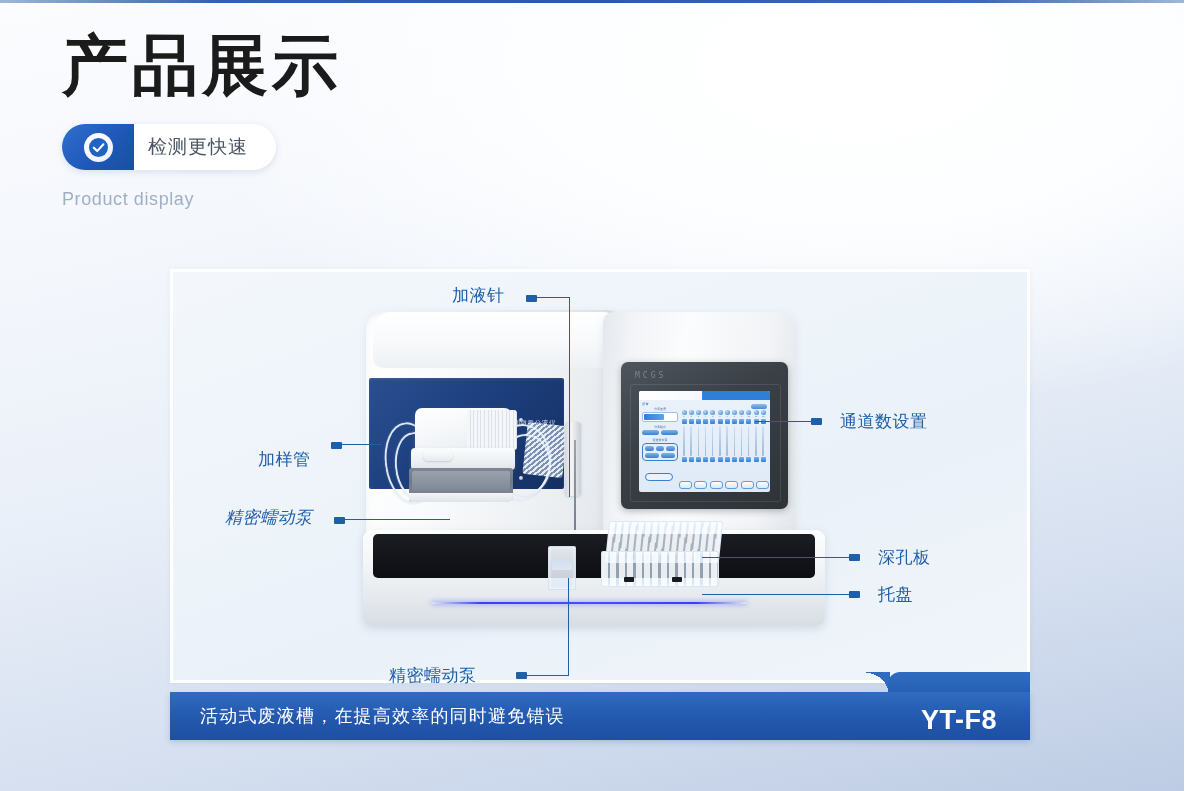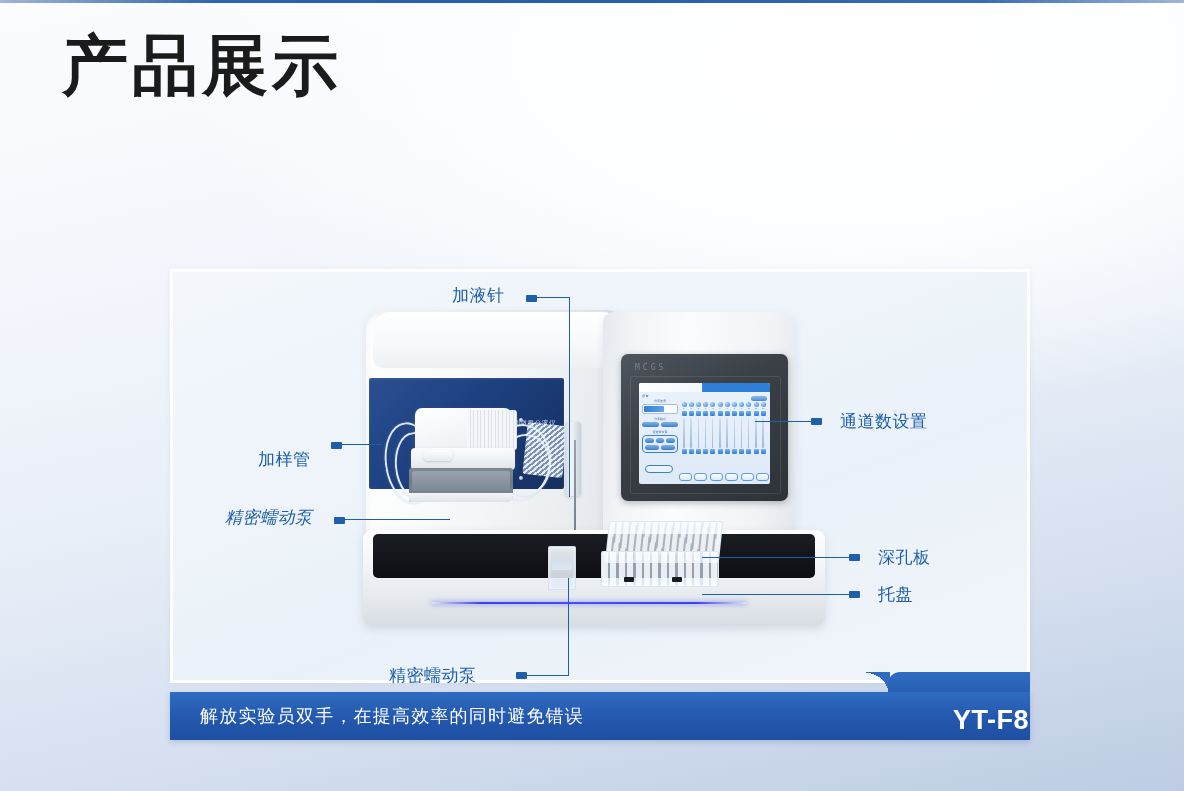--- a/index.html
+++ b/index.html
@@ -73,21 +73,21 @@
     background:linear-gradient(180deg,#ffffff 0%,#f7f9fb 55%,#eef1f4 100%);
     border-radius:18px 18px 10px 10px;
   }
   .mach-right{
     position:absolute;left:430px;top:40px;width:192px;height:258px;
     background:linear-gradient(95deg,#e4e8ec 0%,#f2f4f7 14%,#fbfcfd 40%,#f1f3f6 80%,#e2e6ea 100%);
     border-radius:10px 14px 4px 4px;
     box-shadow:0 3px 9px rgba(140,155,175,.18);
   }
   .screen-bezel{
-    position:absolute;left:448px;top:82px;width:167px;height:147px;
+    position:absolute;left:448px;top:90px;width:167px;height:147px;
     background:linear-gradient(150deg,#4e555d 0%,#3a4046 40%,#2e3338 100%);
     border-radius:7px;
     box-shadow:0 2px 7px rgba(50,60,70,.35);
   }
   .screen-bezel .mcgs{
     position:absolute;left:14px;top:9px;font-size:8px;letter-spacing:3px;
     color:#7d848c;font-family:"DejaVu Sans Mono","Liberation Mono",monospace;
   }
   .screen-inner-line{
     position:absolute;left:9px;top:22px;width:149px;height:116px;
@@ -247,37 +247,49 @@
   .banner-tab{
     position:absolute;left:888px;top:672px;width:142px;height:68px;
     background:linear-gradient(180deg,#2f6cc0 0%,#245ab0 45%,#1e4fa2 100%);
     border-radius:12px 0 0 0;
   }
   .banner-tab-round{
     position:absolute;left:866px;top:672px;width:24px;height:24px;
     background:radial-gradient(circle at 0% 100%, rgba(0,0,0,0) 0 23px, #2f6cc0 23px);
   }
   .tab-txt{
-    position:absolute;left:920px;top:672px;width:142px;height:68px;
+    position:absolute;left:888px;top:672px;width:142px;height:68px;
     display:flex;align-items:center;justify-content:center;
     font-size:27px;font-weight:700;color:#ffffff;letter-spacing:.5px;
     padding-top:28px;box-sizing:border-box;
   }
 </style>
 </head>
 <body>
 
 <div class="page">
 
   <div class="top-strip"></div>
 
   <div class="header">
     <div class="title-cn">产品展示</div>
 
-
+    <div class="badge">
+      <div class="badge-left">
+        <span class="badge-check">
+          <svg width="19" height="19" viewBox="0 0 19 19">
+            <circle cx="9.5" cy="9.5" r="9.5" fill="#1f63c4"></circle>
+            <path d="M4.8 9.7 L8.2 13.1 L14.4 6.3" fill="none" stroke="#ffffff" stroke-width="2.1" stroke-linecap="round" stroke-linejoin="round"></path>
+          </svg>
+        </span>
+      </div>
+      <div class="badge-text">检测更快速</div>
+    </div>
+
+    <div class="subtitle-en">Product display</div>
   </div>
 
   <div class="photo-panel">
     <div class="photo-inner">
 
       <div class="mach-body"></div>
       <div class="mach-top-hl"></div>
       <div class="mach-right"></div>
 
       <div class="blue-panel">
@@ -483,17 +495,17 @@
   <div class="lbl" style="left:878px;top:583px;">托盘</div>
 
   <span class="ln ln-v" style="left:568px;top:578px;height:98px;"></span>
   <span class="ln ln-h" style="left:527px;top:675px;width:42px;"></span>
   <span class="marker" style="left:516px;top:672px;"></span>
   <div class="lbl" style="left:389px;top:664px;">精密蠕动泵</div>
 
   <div class="banner-tab-round"></div>
   <div class="banner-tab"></div>
   <div class="banner">
-    <div class="banner-txt">解放实验员双手，在提高效率的同时避免错误</div>
+    <div class="banner-txt">活动式废液槽，在提高效率的同时避免错误</div>
   </div>
   <div class="tab-txt">YT-F8</div>
 
 </div>
 
 </body></html>

